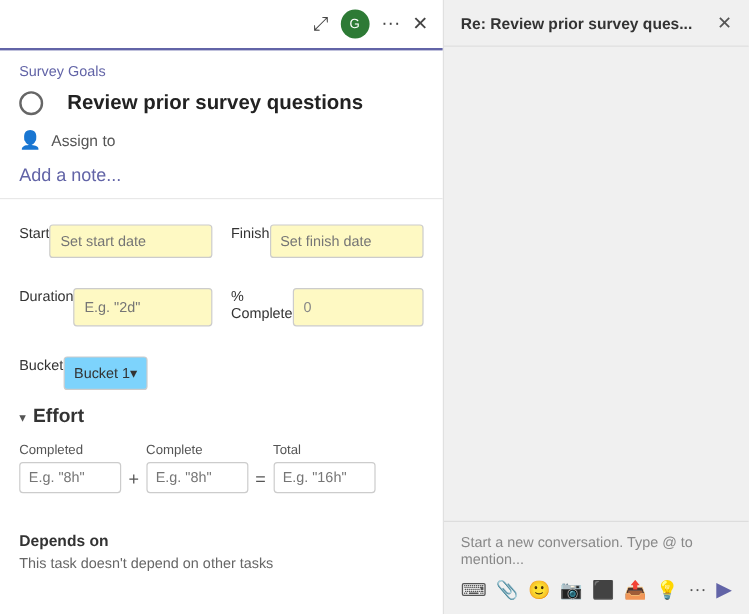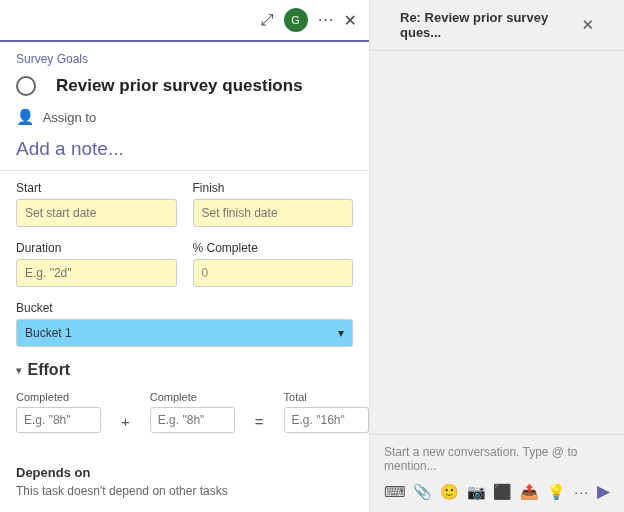--- a/index.html
+++ b/index.html
@@ -89,21 +89,21 @@
     }
 
     .person-icon {
       color: #666;
       font-size: 15px;
     }
 
     .add-note {
       color: #6264a7;
       padding: 4px 16px 10px;
-      font-size: 19px;
+      font-size: 15px;
       cursor: pointer;
     }
 
     .divider {
       height: 1px;
       background: #e8e8e8;
       margin: 0 0 10px;
     }
 
     .fields-section {
@@ -111,22 +111,23 @@
     }
 
     .field-row {
       display: flex;
       gap: 16px;
       margin-bottom: 14px;
     }
 
     .field-group {
       display: flex;
-      flex-direction: column;
+      flex-direction: row;
       flex: 1;
+      margin-top: 11px;
     }
 
     .field-label {
       font-size: 12px;
       color: #333;
       margin-bottom: 4px;
       font-weight: 500;
     }
 
     .field-input {
@@ -172,21 +173,21 @@
     }
 
     .chevron {
       font-size: 11px;
       color: #555;
     }
 
     .effort-row {
       display: flex;
       align-items: center;
-      gap: 20px;
+      gap: 6px;
       margin-bottom: 12px;
     }
 
     .effort-col {
       display: flex;
       flex-direction: column;
       gap: 4px;
     }
 
     .effort-col-label {
@@ -233,21 +234,21 @@
       flex: 1;
       background: #f0f0f0;
       display: flex;
       flex-direction: column;
     }
 
     .right-header {
       display: flex;
       justify-content: space-between;
       align-items: center;
-      padding: 10px 30px;
+      padding: 10px 14px;
       background: #f0f0f0;
       border-bottom: 1px solid #ddd;
     }
 
     .right-title {
       font-size: 13px;
       font-weight: 600;
       color: #333;
     }
 

